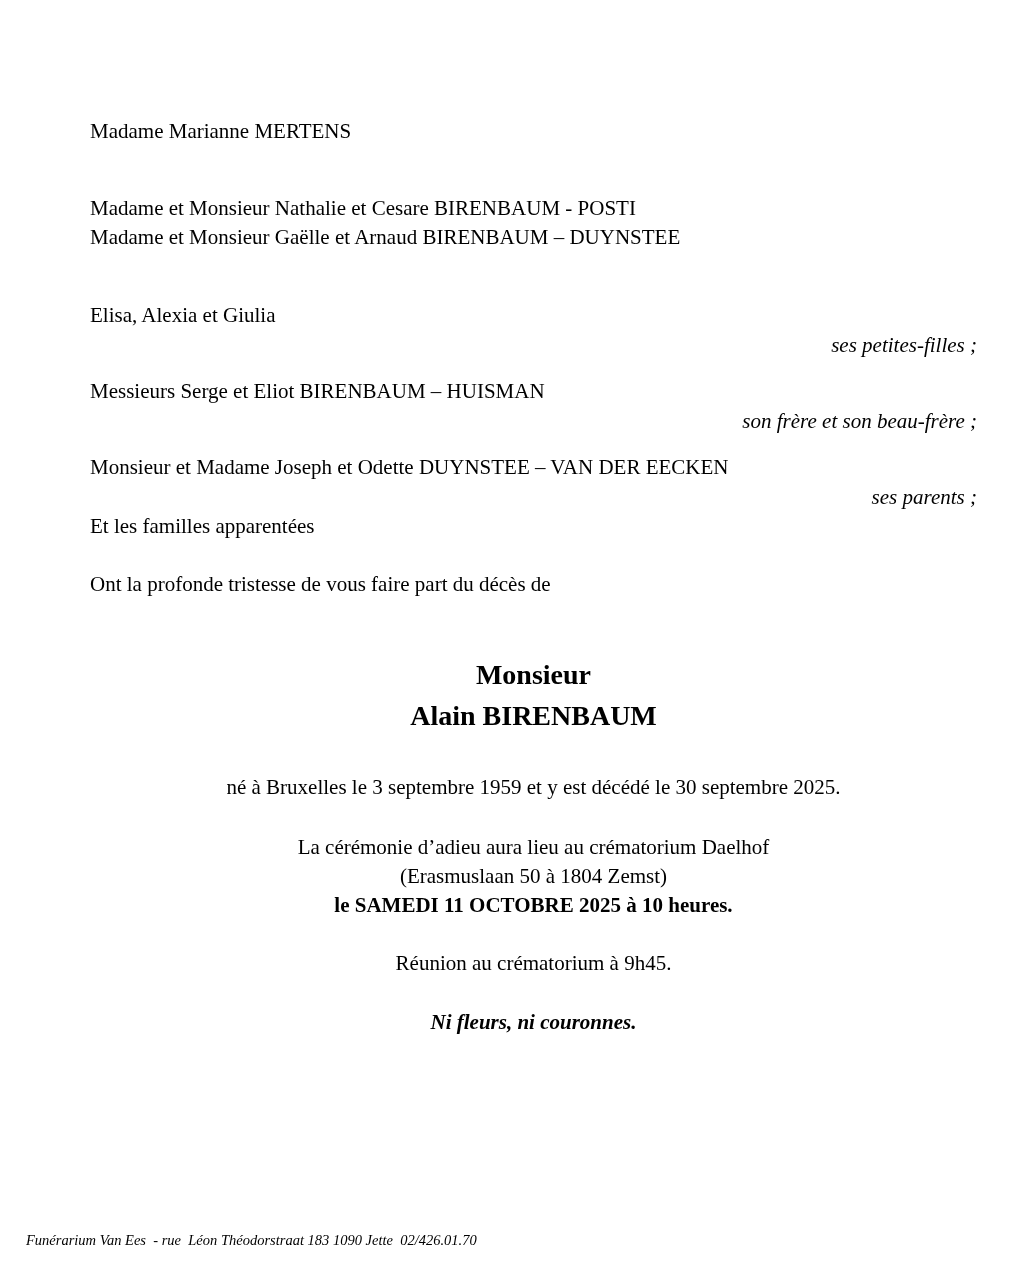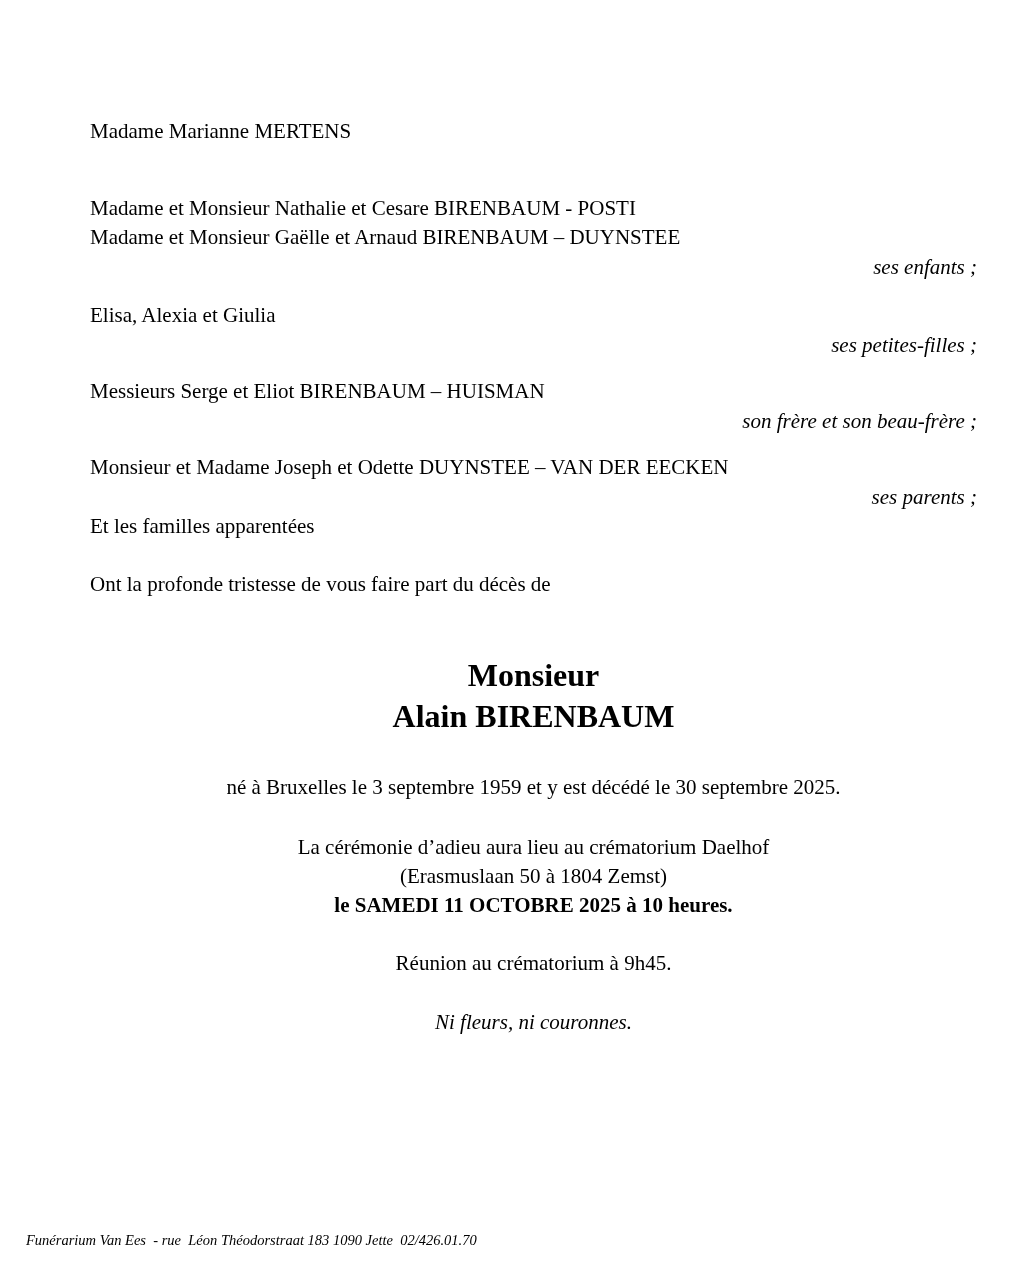--- a/index.html
+++ b/index.html
@@ -25,23 +25,23 @@
     left: 90px;
     right: 52px;
     font-size: 21px;
     line-height: 24px;
     white-space: nowrap;
   }
   .align-left  { text-align: left; }
   .align-right { text-align: right; font-style: italic; }
   .align-center { text-align: center; }
   .bold { font-weight: bold; }
-  .italic { font-style: italic; }
+  .italic { font-style: italic; font-weight: bold; }
   .title-line {
-    font-size: 32px;
+    font-size: 28px;
     line-height: 32px;
     font-weight: bold;
     text-align: center;
   }
   .footer-line {
     position: absolute;
     left: 26px;
     right: 26px;
     font-size: 14.5px;
     line-height: 17px;
@@ -52,21 +52,20 @@
 </style>
 </head>
 <body>
 
 <div class="page">
 
   <div class="line align-left" style="top:119px">Madame Marianne MERTENS</div>
 
   <div class="line align-left" style="top:196px">Madame et Monsieur Nathalie et Cesare BIRENBAUM - POSTI</div>
   <div class="line align-left" style="top:225px">Madame et Monsieur Gaëlle et Arnaud BIRENBAUM – DUYNSTEE</div>
-  <div class="line align-right" style="top:255px">ses enfants ;</div>
 
   <div class="line align-left" style="top:303px">Elisa, Alexia et Giulia</div>
   <div class="line align-right" style="top:333px">ses petites-filles ;</div>
 
   <div class="line align-left" style="top:379px">Messieurs Serge et Eliot BIRENBAUM – HUISMAN</div>
   <div class="line align-right" style="top:409px">son frère et son beau-frère ;</div>
 
   <div class="line align-left" style="top:455px">Monsieur et Madame Joseph et Odette DUYNSTEE – VAN DER EECKEN</div>
   <div class="line align-right" style="top:485px">ses parents ;</div>
 

